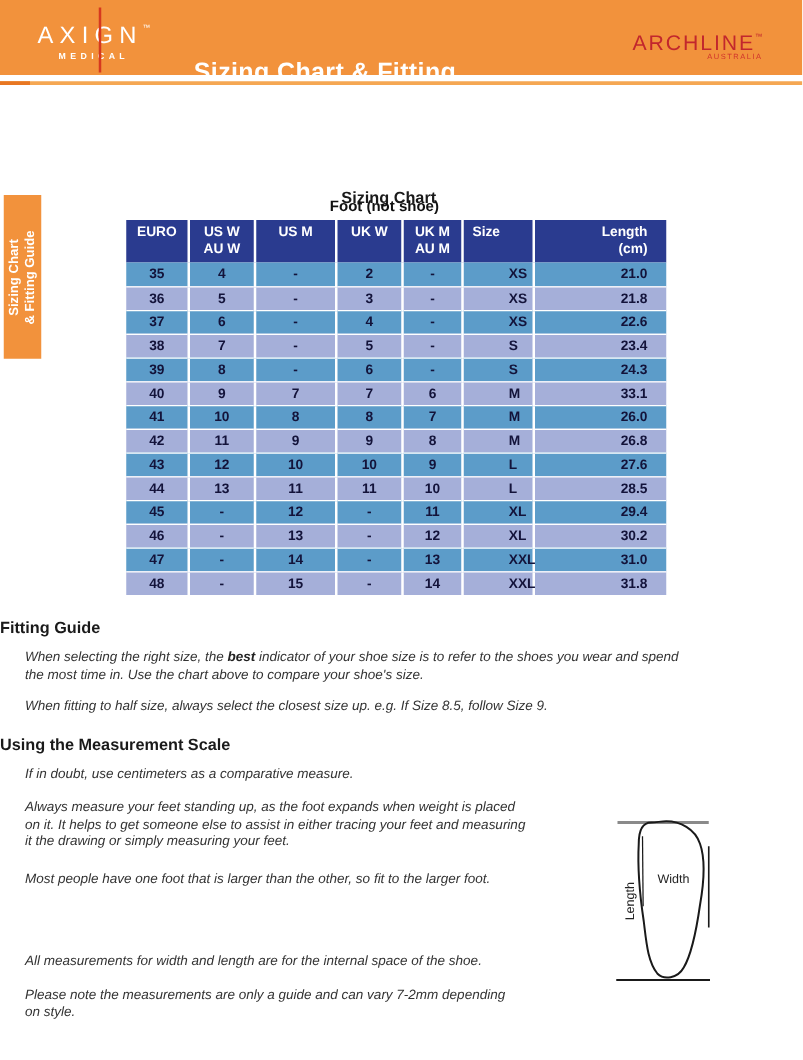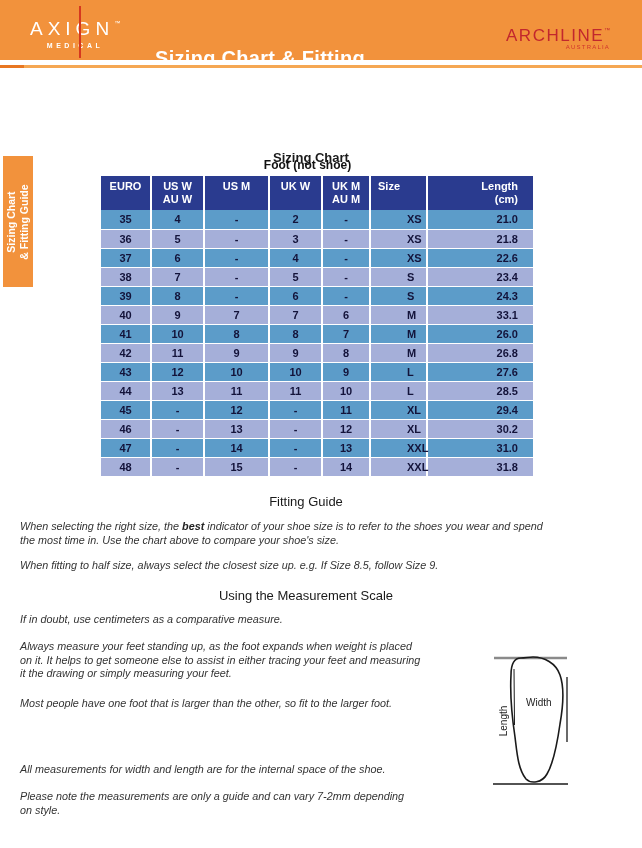--- a/index.html
+++ b/index.html
@@ -43,22 +43,22 @@
     height:19px; border-right:2px solid #fff; border-bottom:1px solid #fff; }
   table.sizing th:last-child, table.sizing td:last-child { border-right:none; }
   tr.blu td { background:#5C9CC9; }
   tr.lav td { background:#A5AFD9; }
   .c0{width:50px} .c1{width:53px} .c2{width:65px} .c3{width:53px} .c4{width:48px} .c5{width:57px} .c6{width:106px}
   table.sizing th.c5 { text-align:left; padding-left:7px; }
   table.sizing td.c5 { text-align:left; padding-left:36px; }
   table.sizing th.c6 { text-align:right; padding-right:15px; }
   table.sizing td.c6 { text-align:right; padding-right:15px; }
   
-  .h-center { position:absolute; left:0; width:612px; text-align:center;
-    font-size:13px; font-weight:400; color:#1a1a1a; }
+  .h-center { position:absolute; left:0; width:612px; text-align:left;
+    font-size:13px; font-weight:700; color:#1a1a1a; }
   .body-text { position:absolute; left:20px; width:600px; font-size:10.8px;
     line-height:13.5px; color:#333; white-space:pre-line;font-style:italic; }
   .body-text b { color:#222; }
   
   .foot-diagram { position:absolute; left:487px; top:649px; width:92px; height:145px; }
   .foot-diagram text { font-family:"Liberation Sans", sans-serif; font-size:10px; fill:#222; }
 </style>
 </head>
 <body>
 

